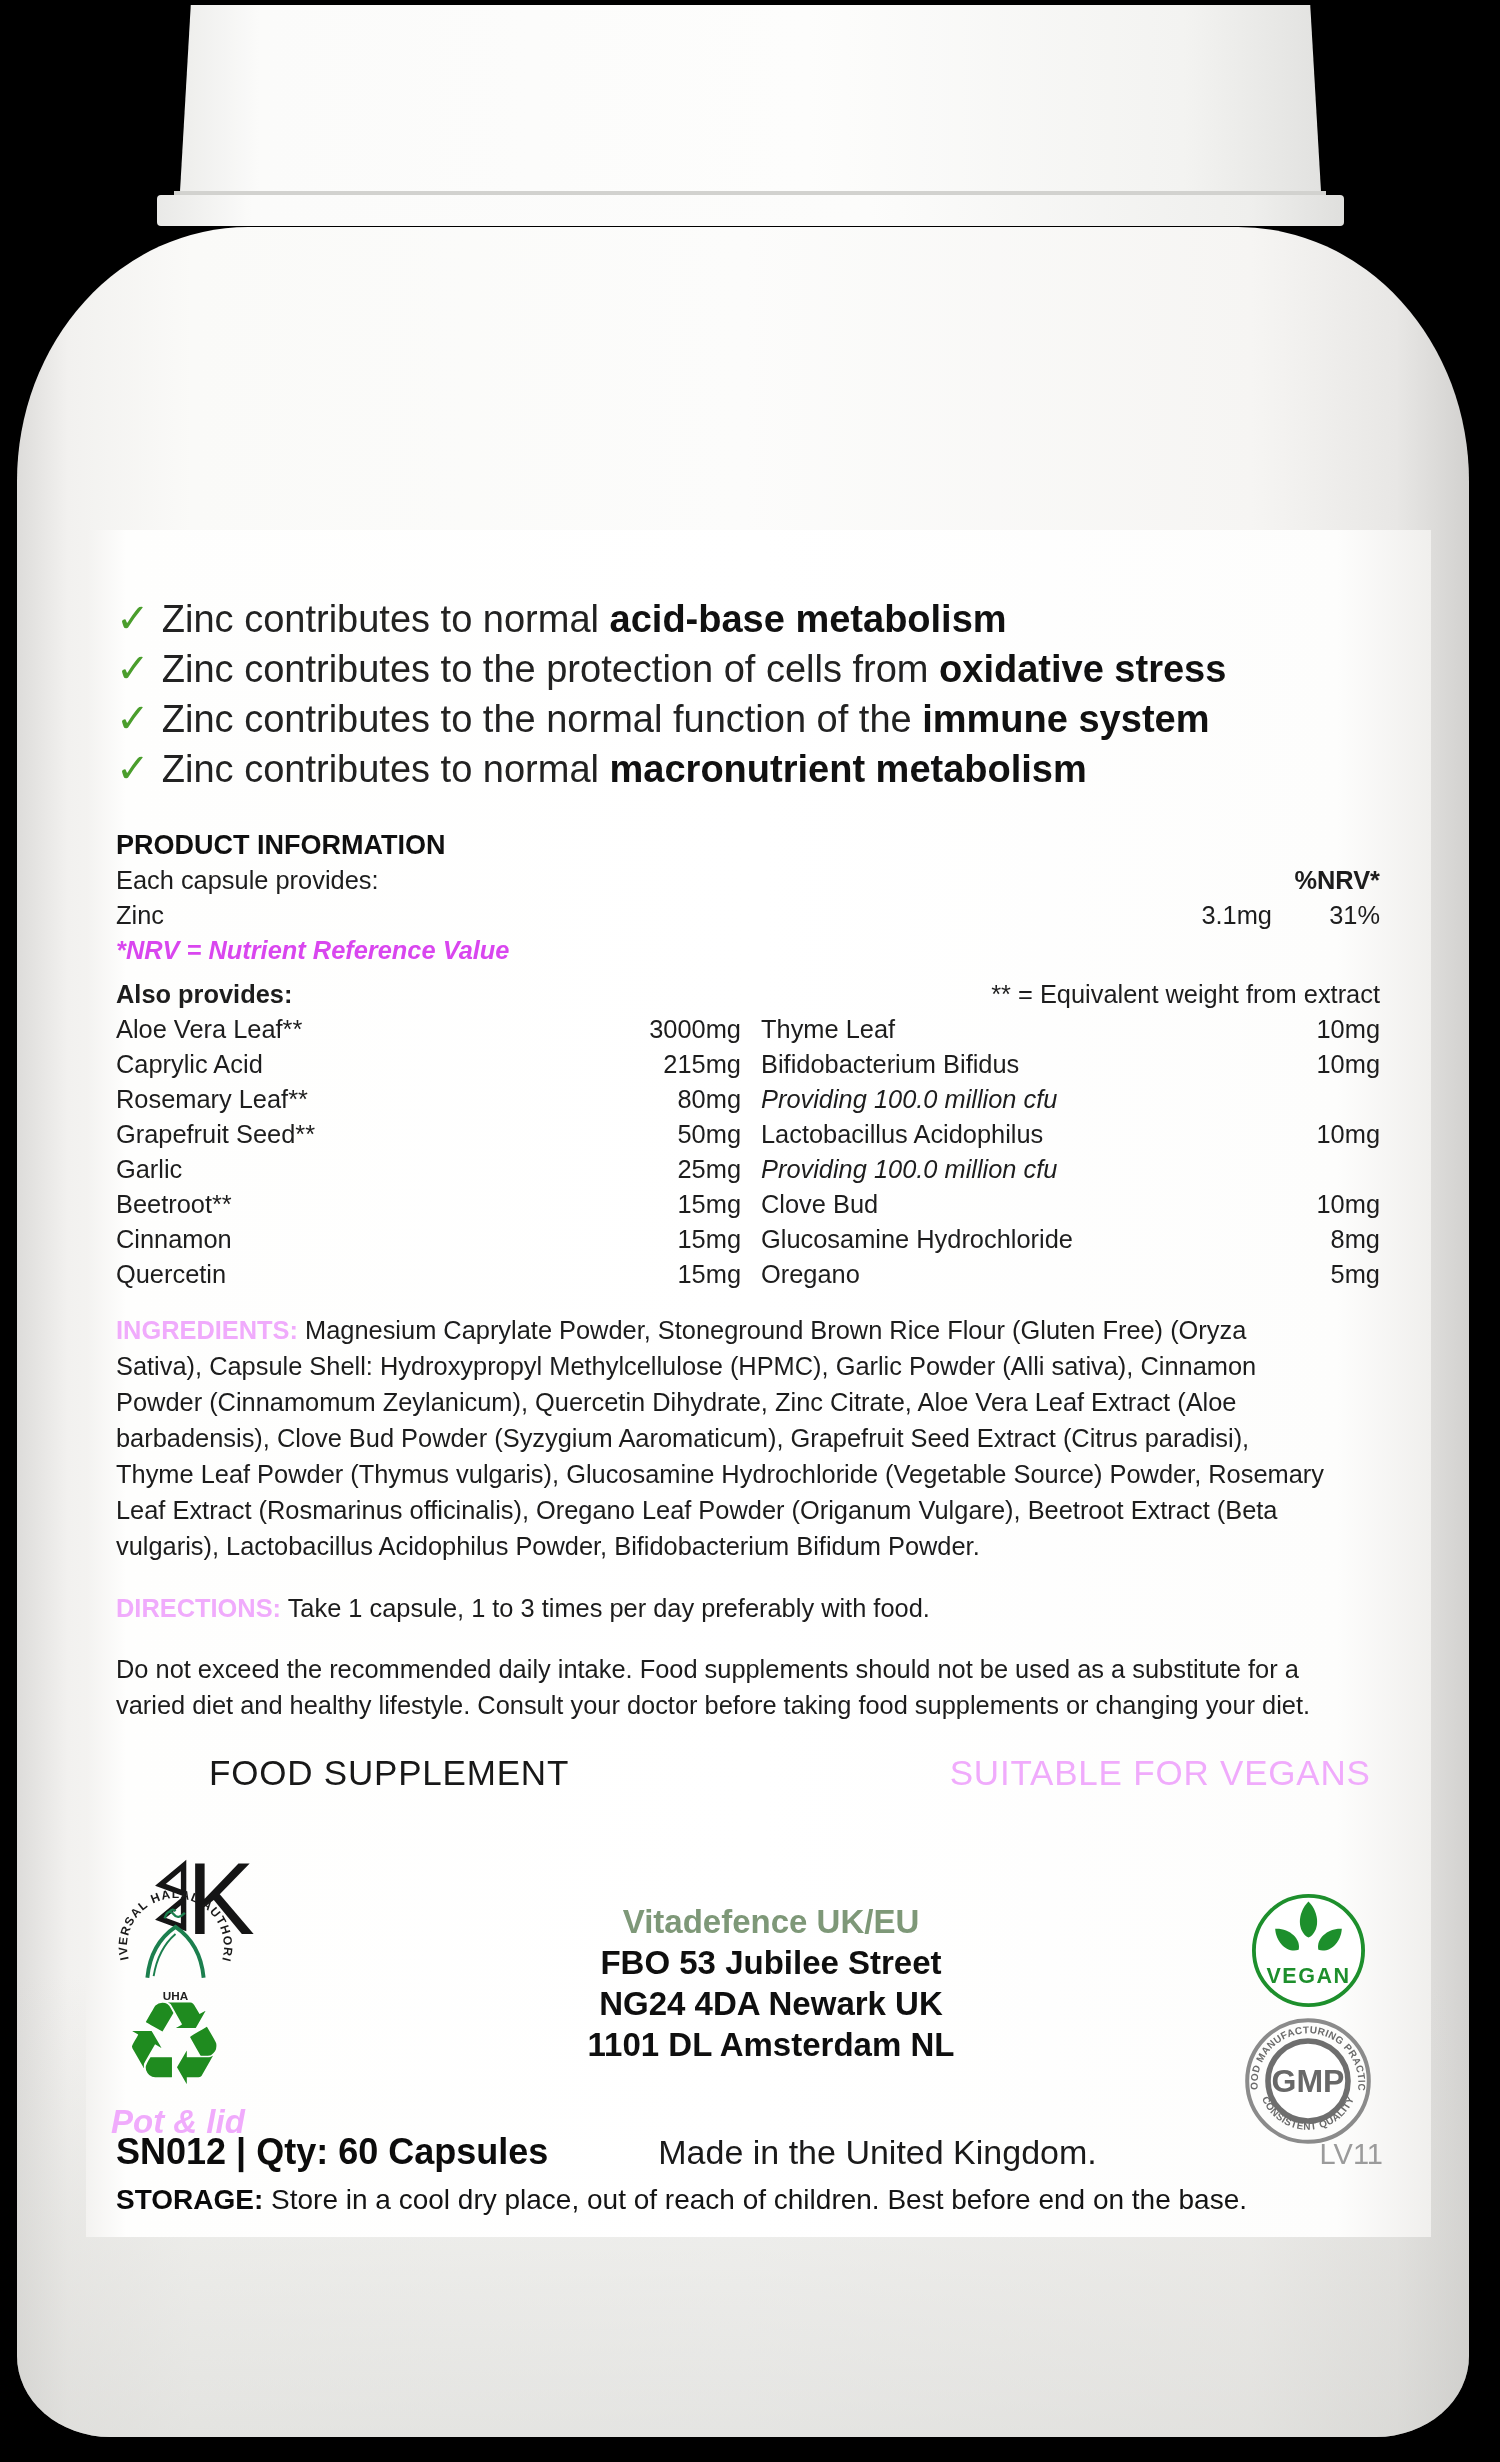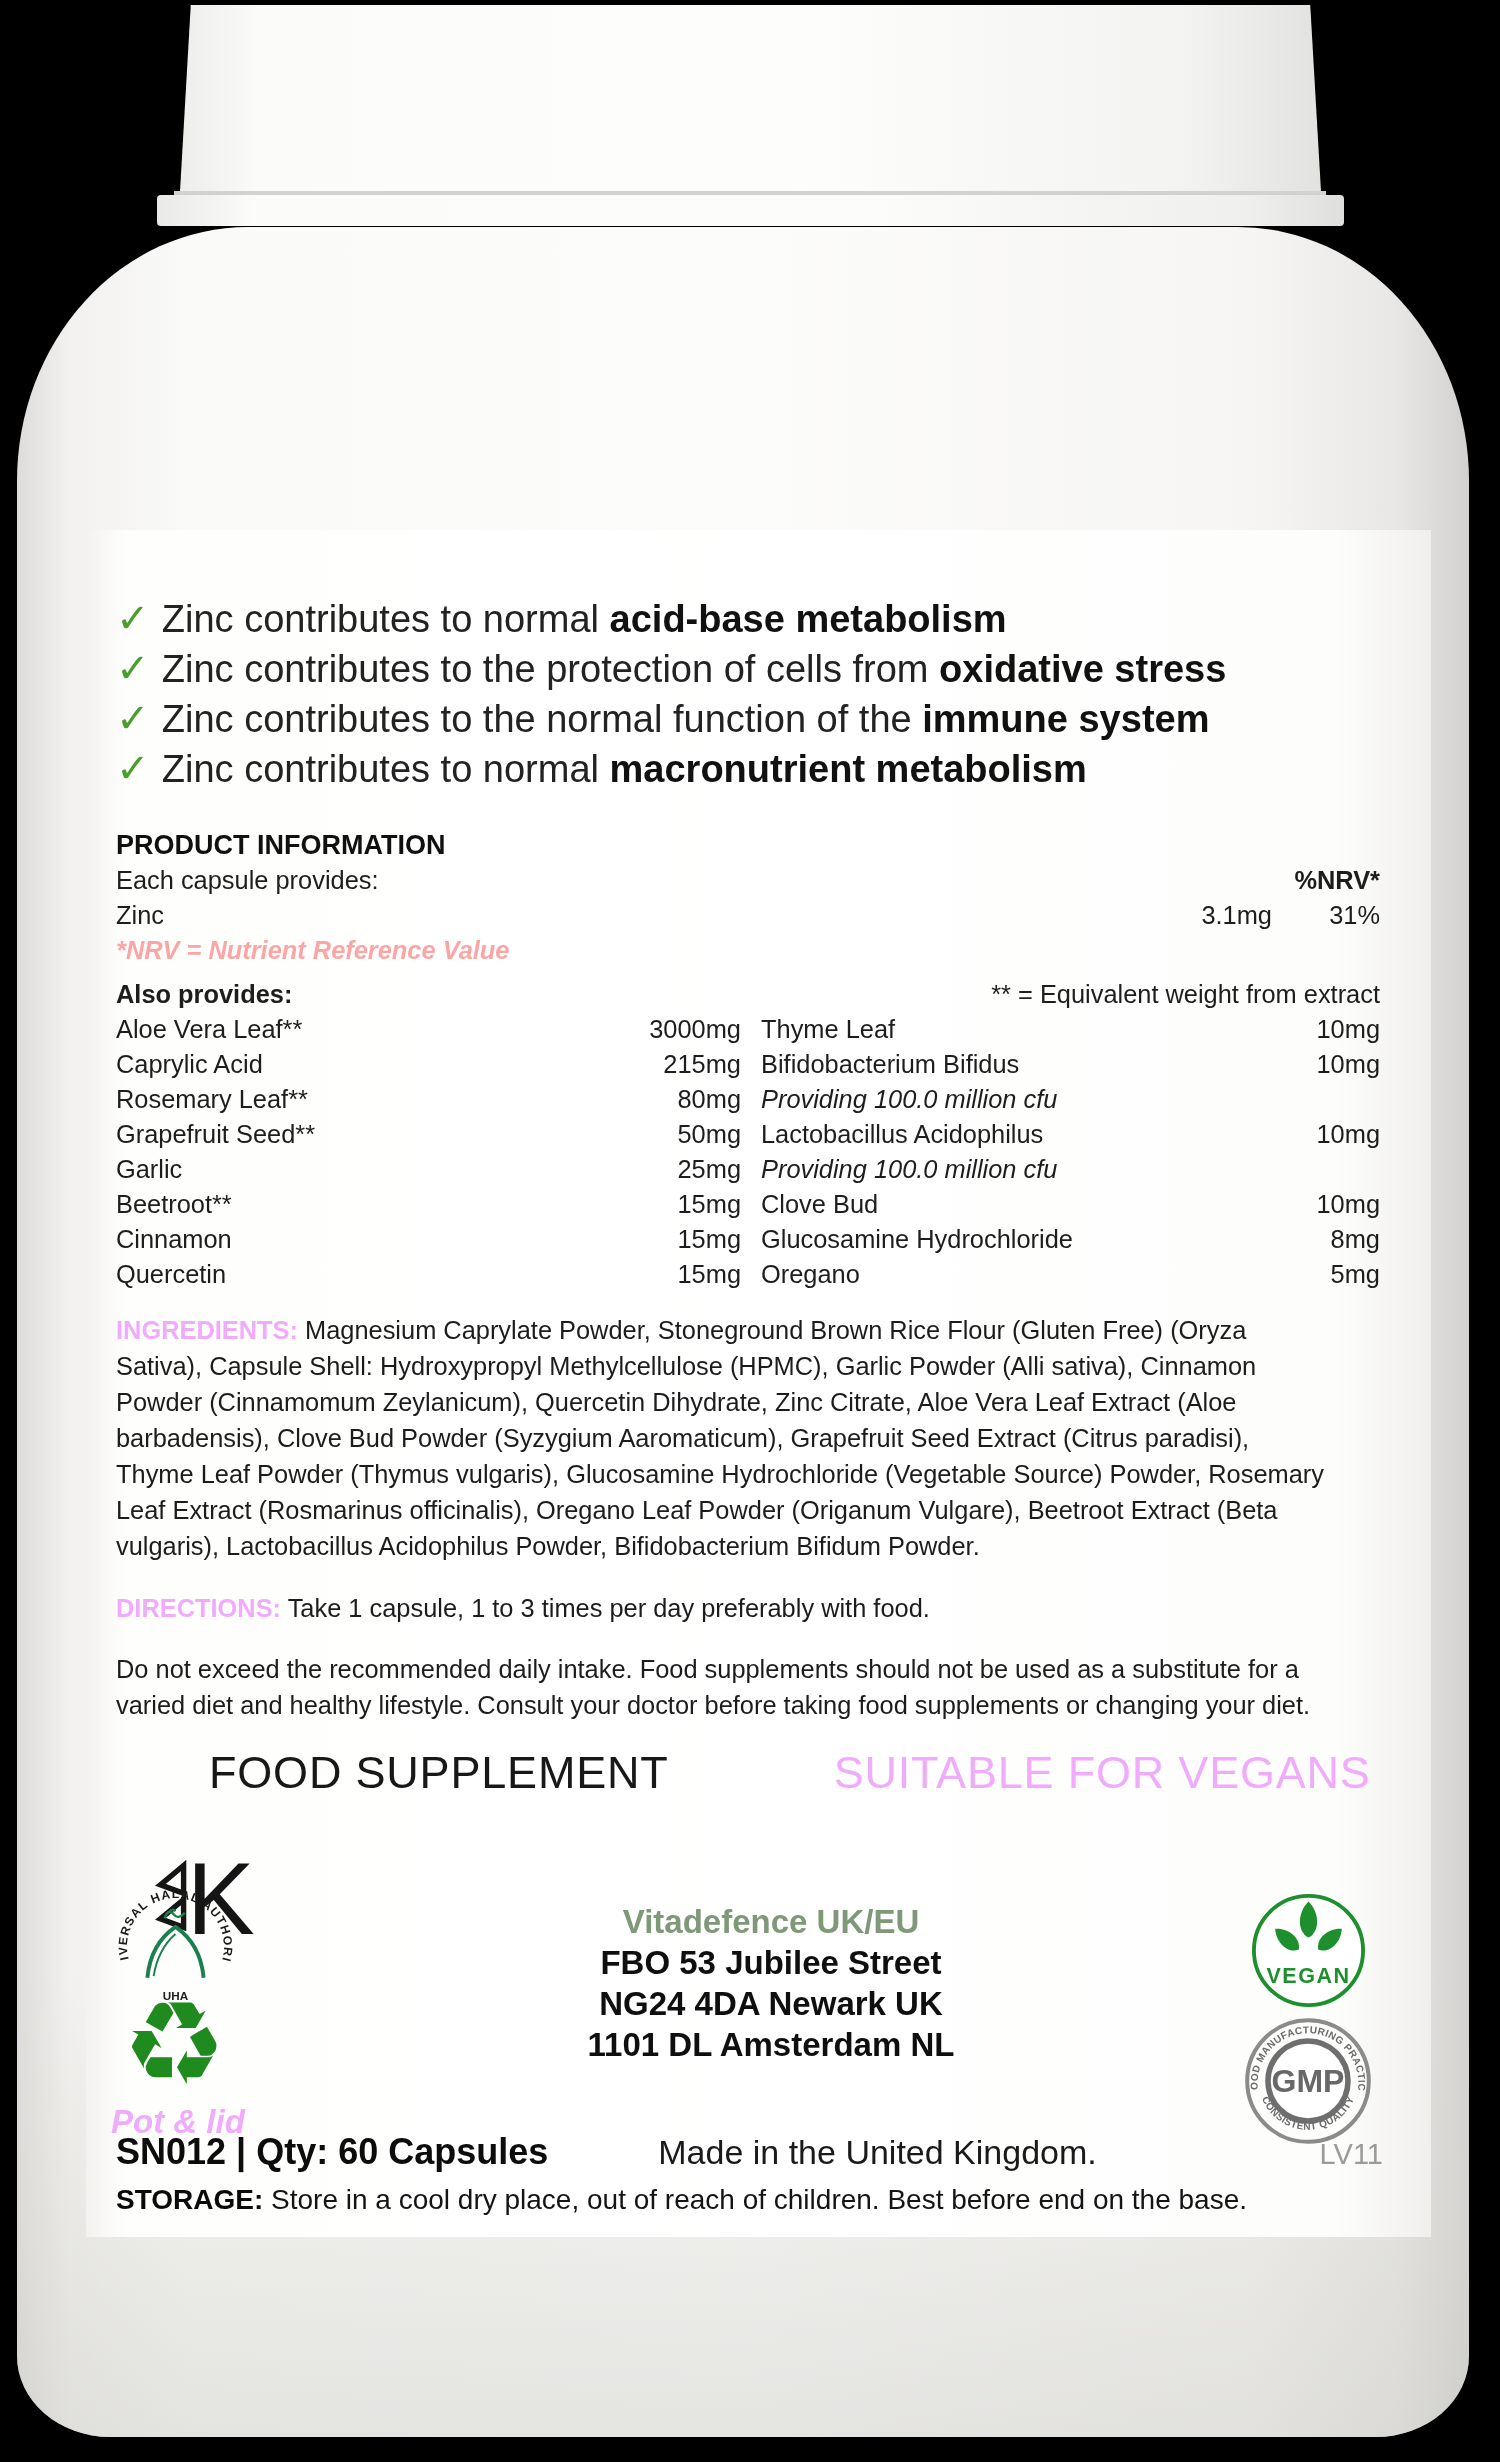--- a/index.html
+++ b/index.html
@@ -27,33 +27,33 @@
   .content{position:absolute;left:116px;top:594px;width:1264px;}
   .claim{font-size:38px;line-height:49px;white-space:nowrap;color:#222;}
   .claim .check{color:#4a9e2c;font-weight:bold;font-size:40px;margin-right:12.3px;}
   .claim b{color:#111;}
 
   .pi-title{margin-top:34px;font-size:27px;line-height:35px;font-weight:bold;color:#101010;}
   .pi-row{display:flex;justify-content:space-between;font-size:25.4px;line-height:35px;}
   .pi-row .hdr{font-weight:bold;}
   .pi-zinc{display:grid;grid-template-columns:1fr 131px 108px;font-size:25.4px;line-height:35px;}
   .pi-zinc .num{text-align:right;}
-  .pi-note{font-size:25.4px;line-height:35px;font-weight:bold;font-style:italic;color:#fca5a5;}
+  .pi-note{font-size:25.4px;line-height:35px;font-weight:bold;font-style:italic;color:#d946ef;}
 
   .also-hdr{margin-top:9.3px;display:flex;justify-content:space-between;font-size:25.4px;line-height:35px;}
   .also-hdr .t{font-weight:bold;}
   .also-grid{display:grid;grid-template-columns:509px 116px 20px 1fr 91px;font-size:25.4px;line-height:35px;}
   .also-grid .amt{text-align:right;}
   .also-grid .it{font-style:italic;}
 
   .para{margin-top:20px;width:1209px;font-size:25.4px;line-height:36px;color:#1c1c1c;}
   .para b{color:#f0abfc;}
   .para.mt0{margin-top:0;}
 
-  .banner{margin-top:23px;display:flex;align-items:baseline;font-size:45px;line-height:49px;letter-spacing:0.8px;}
+  .banner{margin-top:23px;display:flex;align-items:baseline;font-size:35px;line-height:49px;letter-spacing:0.8px;}
   .banner .fs{margin-left:93px;color:#181818;}
   .banner .sv{margin-left:auto;margin-right:9.3px;color:#f0abfc;}
 
   
   .abs{position:absolute;}
   .recycle-box{left:111px;top:1986px;width:126px;text-align:center;}
   .recycle-glyph{font-size:116px;line-height:116px;color:#1f8b1f;font-family:"DejaVu Sans",sans-serif;}
   .recycle-cap{font-size:33px;line-height:35px;font-weight:bold;font-style:italic;color:#f0abfc;margin-top:1.5px;white-space:nowrap;}
   .address{left:370px;top:1901px;width:802px;text-align:center;font-size:33px;line-height:41px;font-weight:bold;}
   .address .brand{color:#7e9878;}

